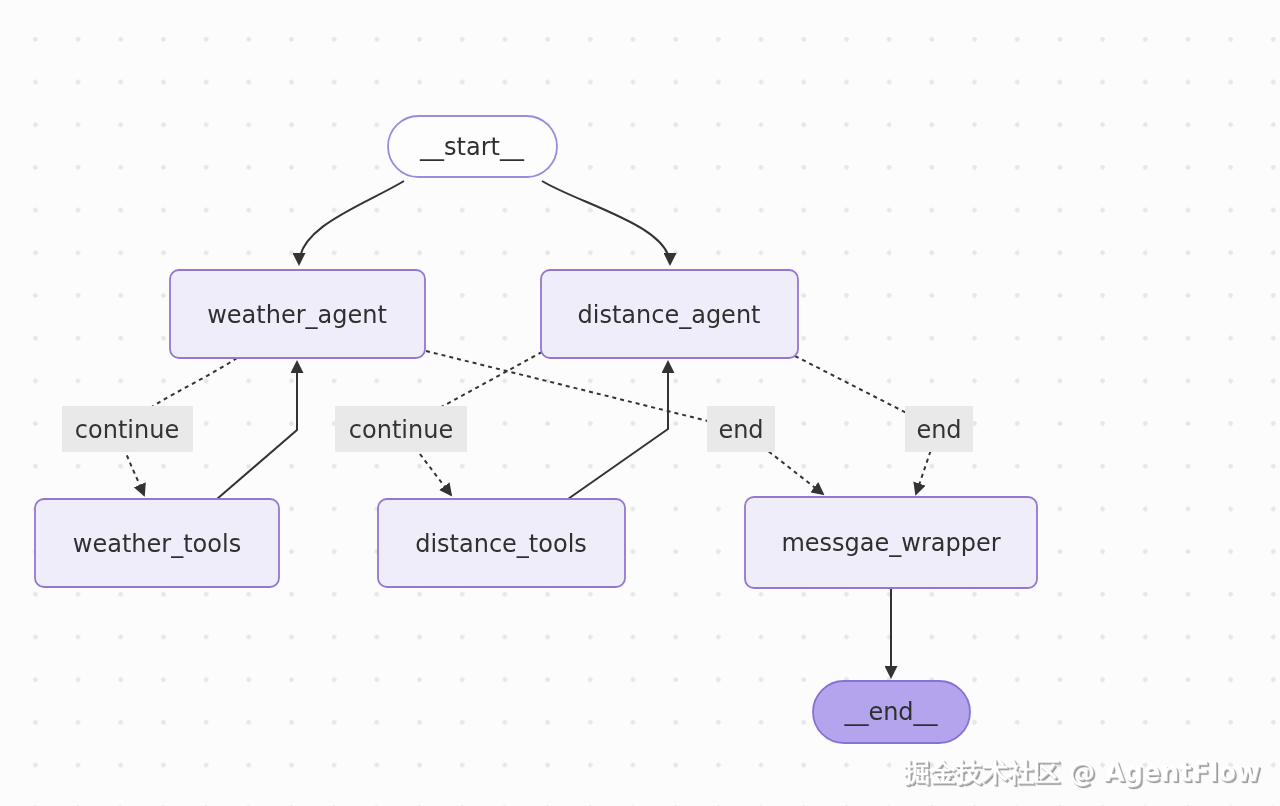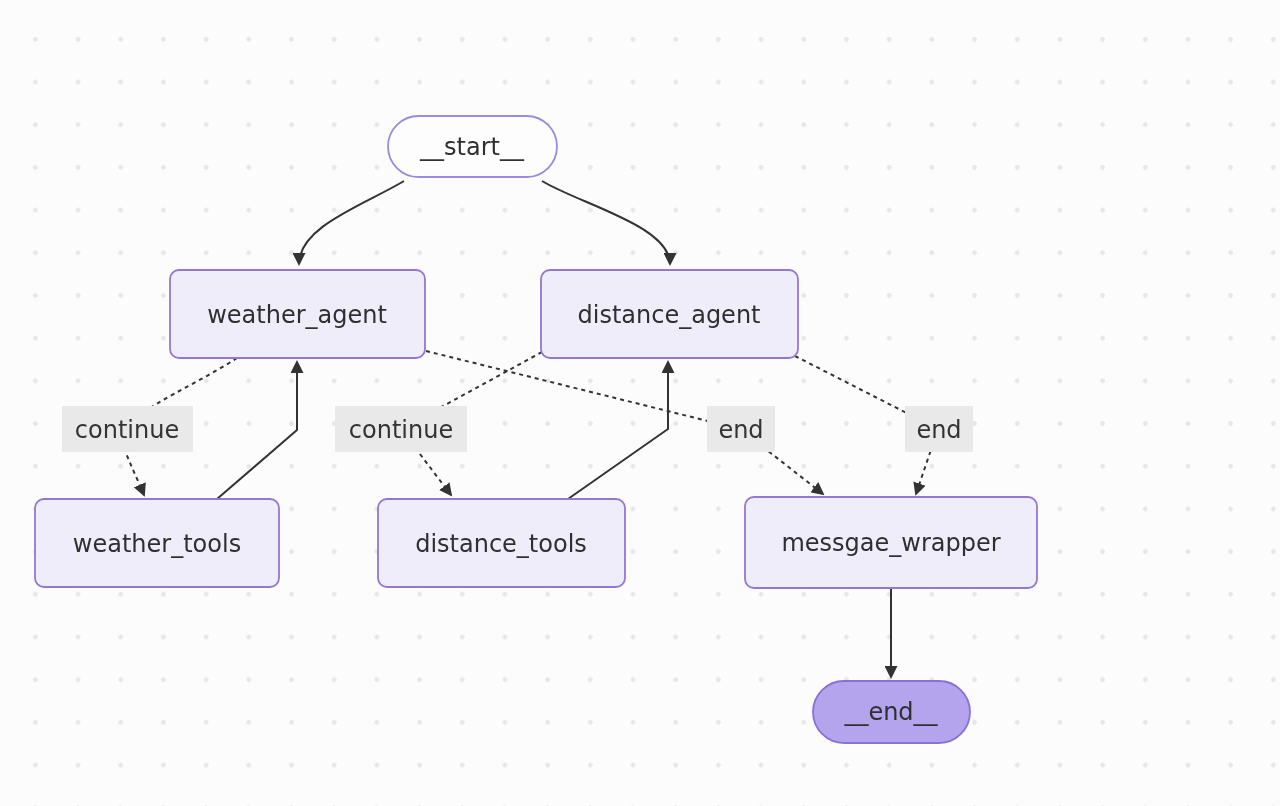--- a/index.html
+++ b/index.html
@@ -106,13 +106,14 @@
       <rect class="node-rect" x="745" y="497" width="292" height="91" rx="9" ry="9"></rect>
       <text class="node-text" x="891" y="543">messgae_wrapper</text>
     </g>
 
     <g>
       <rect class="end-pill" x="813" y="681" width="157" height="62" rx="31" ry="31"></rect>
       <text class="node-text" x="891" y="712">__end__</text>
     </g>
   </svg>
 
+  <div class="watermark">掘金技术社区 @ AgentFlow</div>
 </div>
 
 </body></html>

